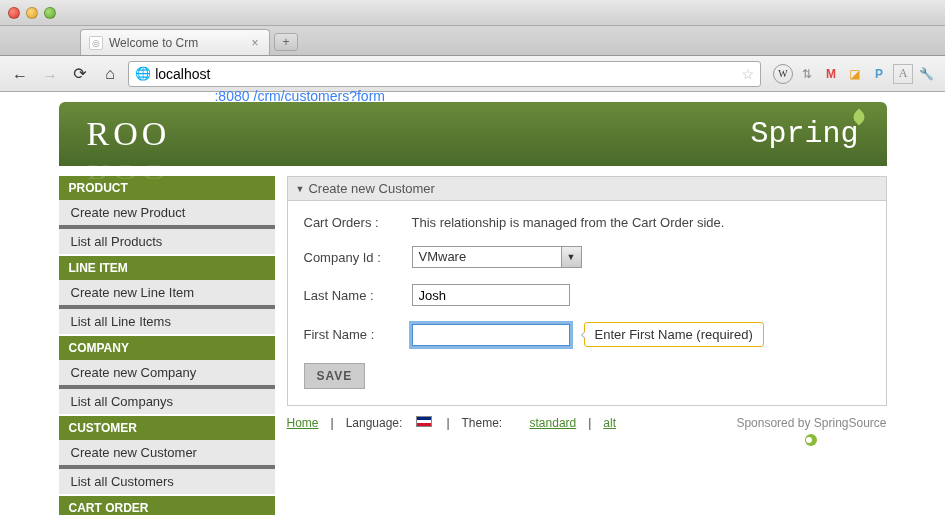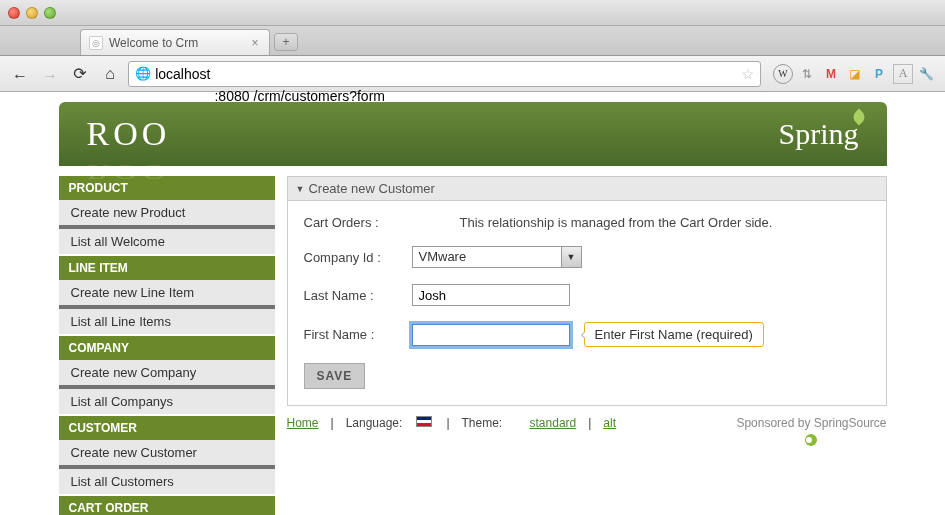--- a/index.html
+++ b/index.html
@@ -19,47 +19,47 @@
     .tab .favicon { width: 14px; height: 14px; background: #fff; border: 1px solid #ccc; border-radius: 2px; display: flex; align-items: center; justify-content: center; font-size: 9px; color: #999; }
     .tab .tx { flex: 1; }
     .tab .cx { width: 12px; text-align: center; color: #888; }
     .newtab { width: 24px; height: 18px; margin-left: 4px; margin-bottom: 4px; background: linear-gradient(#e0e0e0, #c8c8c8); border: 1px solid #aaa; border-radius: 3px; display: flex; align-items: center; justify-content: center; color: #666; font-size: 12px; }
     
     .toolbar { height: 36px; background: linear-gradient(#f4f4f4, #e4e4e4); border-bottom: 1px solid #aaa; display: flex; align-items: center; padding: 0 8px; gap: 6px; }
     .nav-btn { width: 24px; height: 24px; display: flex; align-items: center; justify-content: center; color: #333; font-size: 16px; }
     .url-box { flex: 1; height: 26px; background: #fff; border: 1px solid #aaa; border-radius: 3px; display: flex; align-items: center; padding: 0 6px; gap: 4px; font-size: 14px; color: #333; }
     .url-box .globe { font-size: 13px; color: #777; }
     .url-host { color: #000; }
-    .url-rest { color: #000000; margin-top: 44px; }
+    .url-rest { color: #3b82f6; margin-top: 44px; }
     .ext { display: flex; gap: 4px; padding-left: 6px; }
     .ext-icon { width: 20px; height: 20px; display: flex; align-items: center; justify-content: center; font-size: 12px; }
     
     .page { padding: 10px 0 20px; }
     .frame { width: 828px; margin: 0 auto; }
     
     .header { height: 64px; background: linear-gradient(#6a8a3a, #4a6a2a); border-radius: 6px 6px 0 0; display: flex; align-items: center; justify-content: space-between; padding: 0 28px; }
     .logo-roo { font-family: Georgia, serif; font-size: 34px; color: #fff; letter-spacing: 4px; position: relative; }
     .logo-roo::after { content: attr(data-reflect); position: absolute; left: 0; top: 100%; transform: scaleY(-0.6); opacity: 0.15; color: #fff; }
-    .logo-spring { font-family: Liberation Serif, serif; font-size: 30px; color: #fff; position: relative; }
+    .logo-spring { font-family: Liberation Mono, monospace; font-size: 30px; color: #fff; position: relative; }
     .leaf { position: absolute; top: -6px; right: -6px; width: 12px; height: 12px; background: #a8d060; border-radius: 0 60% 0 60%; transform: rotate(45deg); }
     
     .content { display: flex; gap: 12px; margin-top: 10px; }
     .sidebar { width: 216px; }
     .section-h { background: #6a8a2a; color: #fff; font-weight: bold; padding: 5px 10px; font-size: 12px; }
     .section-body { background: #e8e8e8; border-bottom: 2px solid #fff; }
     .menu-item { display: block; padding: 5px 12px; color: #333; font-size: 13px; border-bottom: 4px solid #737373; }
     .menu-item:last-child { border-bottom: none; }
     
     .main { flex: 1; }
     .panel-h { background: #e8e8e8; border: 1px solid #ccc; padding: 4px 8px; font-size: 13px; color: #555; display: flex; align-items: center; gap: 4px; }
     .panel-h .tri { font-size: 9px; }
     .panel { border: 1px solid #ccc; border-top: none; padding: 14px 16px 16px; }
     .form-row { display: flex; align-items: center; margin-bottom: 16px; font-size: 13px; }
     .form-label { width: 108px; color: #444; }
-    .form-val { color: #444; margin-left: 48px; }
+    .form-val { color: #444; }
     .select { width: 170px; height: 22px; border: 1px solid #999; background: #fff; display: flex; }
     .select .sv { flex: 1; padding: 2px 6px; }
     .select .sb { width: 20px; background: linear-gradient(#eee, #ccc); border-left: 1px solid #999; display: flex; align-items: center; justify-content: center; font-size: 9px; }
     .tinput { width: 158px; height: 22px; border: 1px solid #999; padding: 2px 6px; font-size: 13px; background: #fff; }
     .tinput.focus { outline: 3px solid #88b8e8; outline-offset: 0; border-color: #4a8ad0; }
     .tooltip { position: relative; margin-left: 14px; background: #fff; border: 1px solid #eab308; padding: 4px 10px; border-radius: 3px; font-size: 13px; }
     .tooltip::before { content: ""; position: absolute; left: -8px; top: 50%; transform: translateY(-50%); border: 4px solid transparent; border-right-color: #999; }
     .tooltip::after { content: ""; position: absolute; left: -6px; top: 50%; transform: translateY(-50%); border: 3px solid transparent; border-right-color: #fff; }
     .save-btn { background: #ccc; border: 1px solid #aaa; padding: 5px 12px; font-size: 12px; font-weight: bold; color: #555; letter-spacing: 1px; }
     
@@ -124,21 +124,21 @@
           <span>Spring</span>
           <span class="leaf"></span>
         </div>
       </div>
 
       <div class="content">
         <div class="sidebar">
           <div class="section-h">PRODUCT</div>
           <div class="section-body">
             <a class="menu-item">Create new Product</a>
-            <a class="menu-item">List all Welcome</a>
+            <a class="menu-item">List all Products</a>
           </div>
           <div class="section-h">LINE ITEM</div>
           <div class="section-body">
             <a class="menu-item">Create new Line Item</a>
             <a class="menu-item">List all Line Items</a>
           </div>
           <div class="section-h">COMPANY</div>
           <div class="section-body">
             <a class="menu-item">Create new Company</a>
             <a class="menu-item">List all Companys</a>

